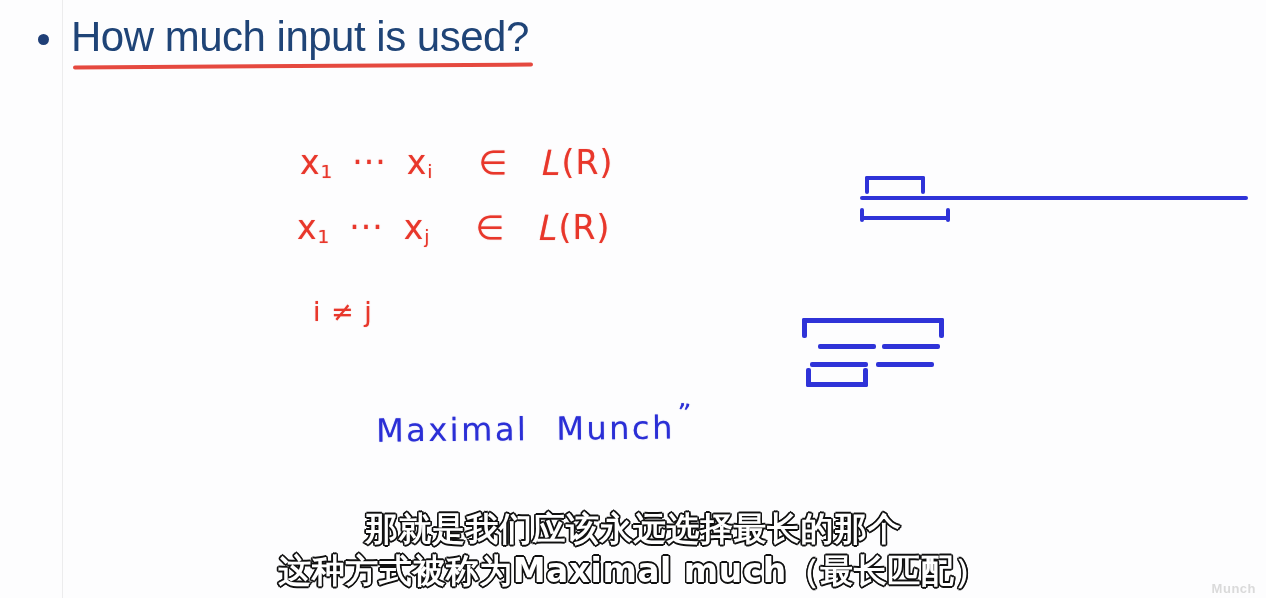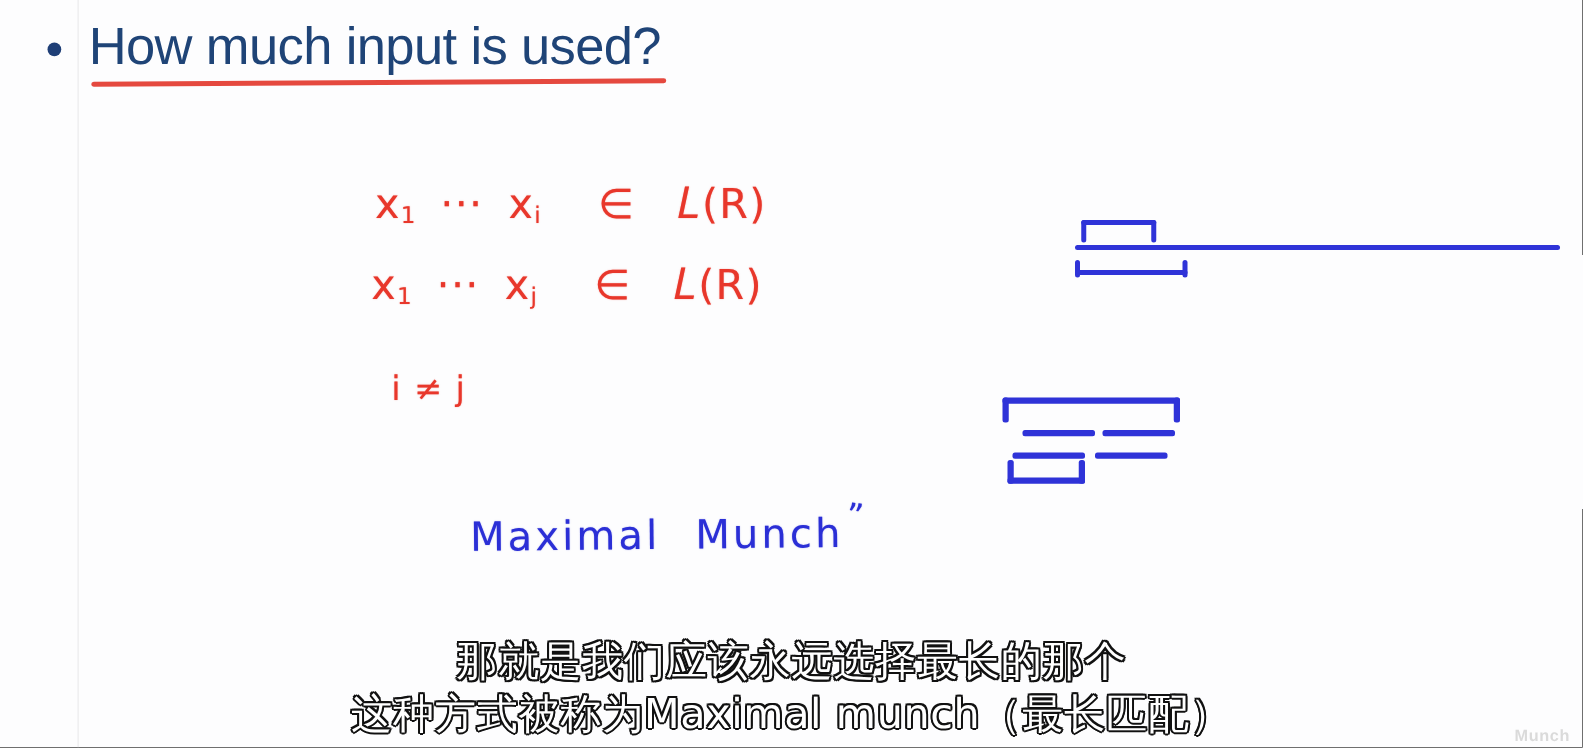--- a/index.html
+++ b/index.html
@@ -162,21 +162,21 @@
     position: absolute;
     left: 0;
     right: 0;
     bottom: 6px;
     text-align: center;
     pointer-events: none;
   }
   .sub-line {
     font-family: "DejaVu Sans", sans-serif;
     font-size: 33px;
-    font-weight: 400;
+    font-weight: 700;
     line-height: 1.28;
     color: #ffffff;
     letter-spacing: 0.5px;
     -webkit-text-stroke: 1.6px #111111;
     paint-order: stroke fill;
     text-shadow:
       -1.4px -1.4px 0 #111, 1.4px -1.4px 0 #111,
       -1.4px  1.4px 0 #111, 1.4px  1.4px 0 #111,
        0    -1.6px 0 #111, 0     1.6px 0 #111,
       -1.6px 0    0 #111, 1.6px 0    0 #111;
@@ -244,18 +244,18 @@
     <div class="d-line db-bot-left"></div>
     <div class="d-line db-bot-right"></div>
   </div>
 
   <div class="ink-blue maximal-munch">
     <span>Maximal</span><span class="mm-gap"></span><span>Munch</span><span class="mm-quote">”</span>
   </div>
 
   <div class="subtitles">
     <div class="sub-line">那就是我们应该永远选择最长的那个</div>
-    <div class="sub-line">这种方式被称为Maximal munch（最长匹配）</div>
+    <div class="sub-line">这种方式被称为Maximal much（最长匹配）</div>
   </div>
 
   <div class="watermark">Munch</div>
 
 </div>
 
 </body></html>

